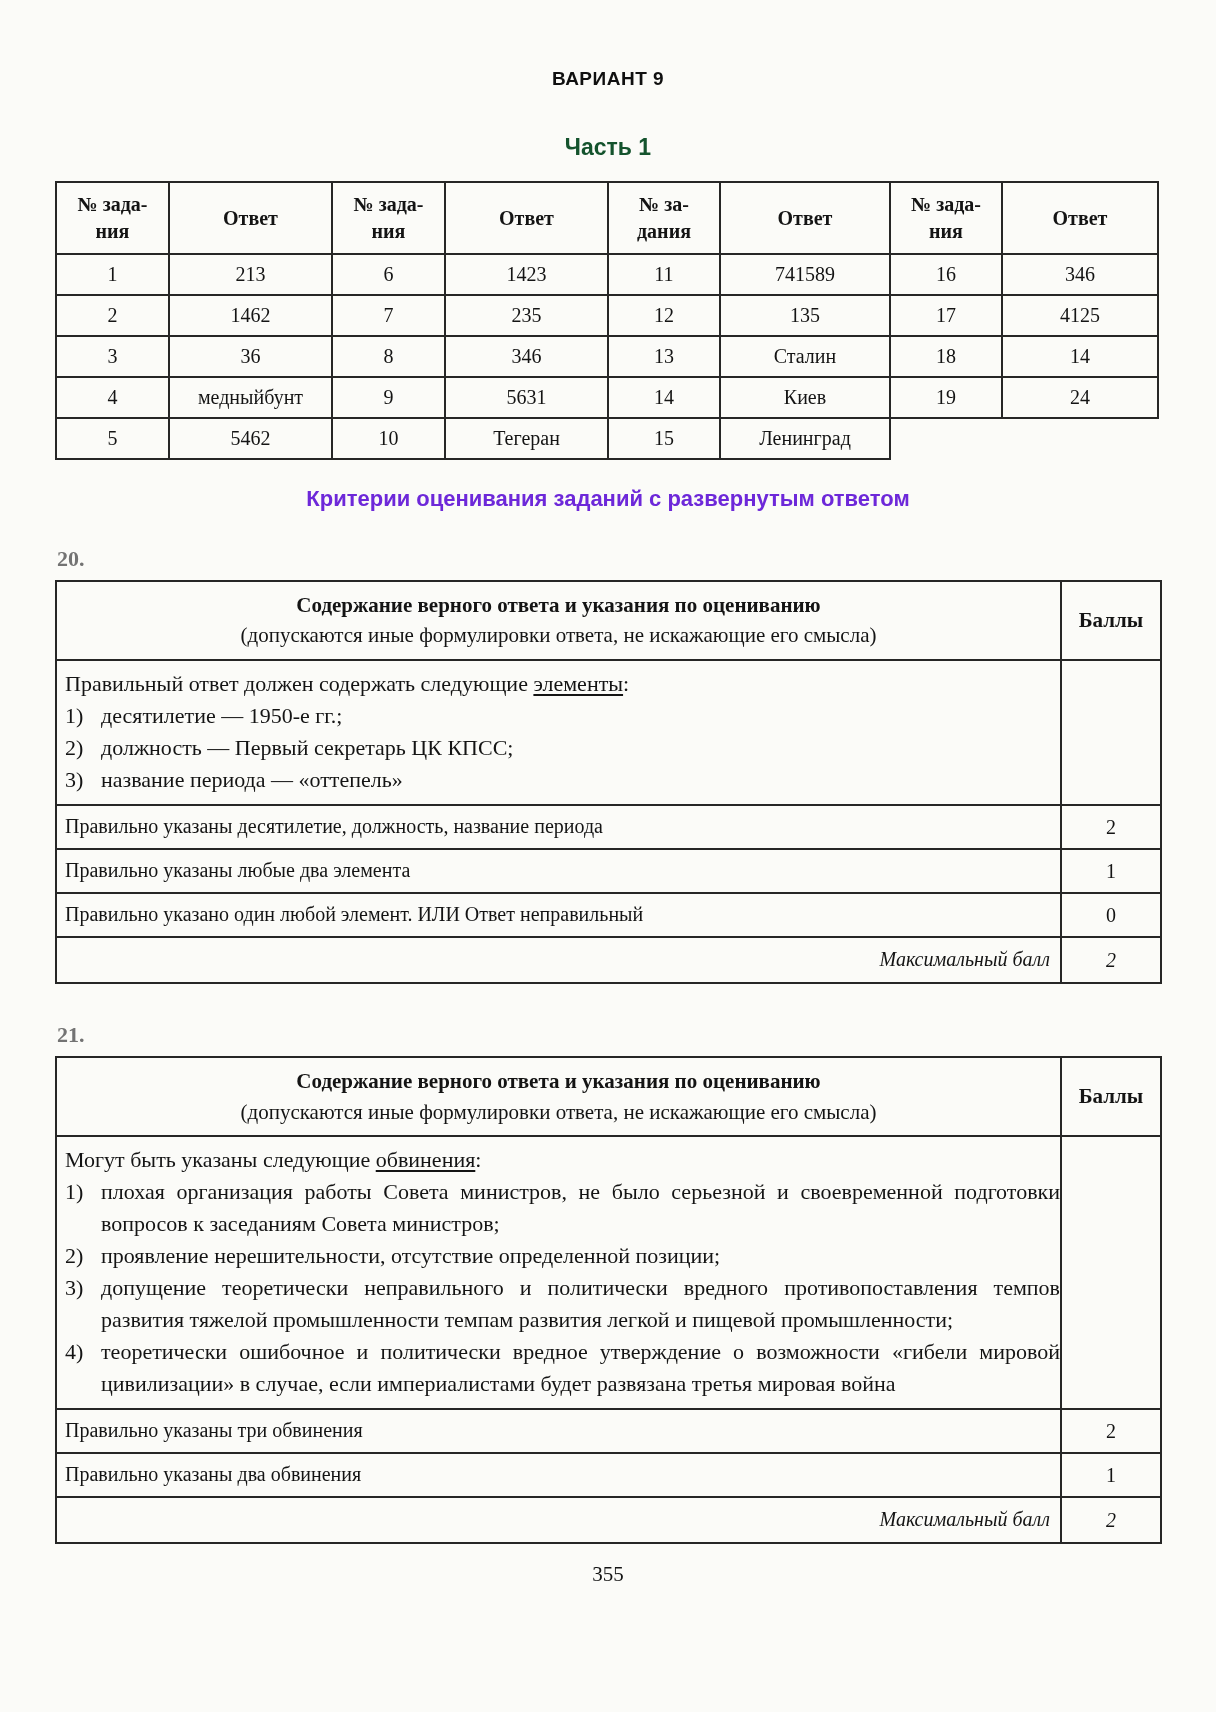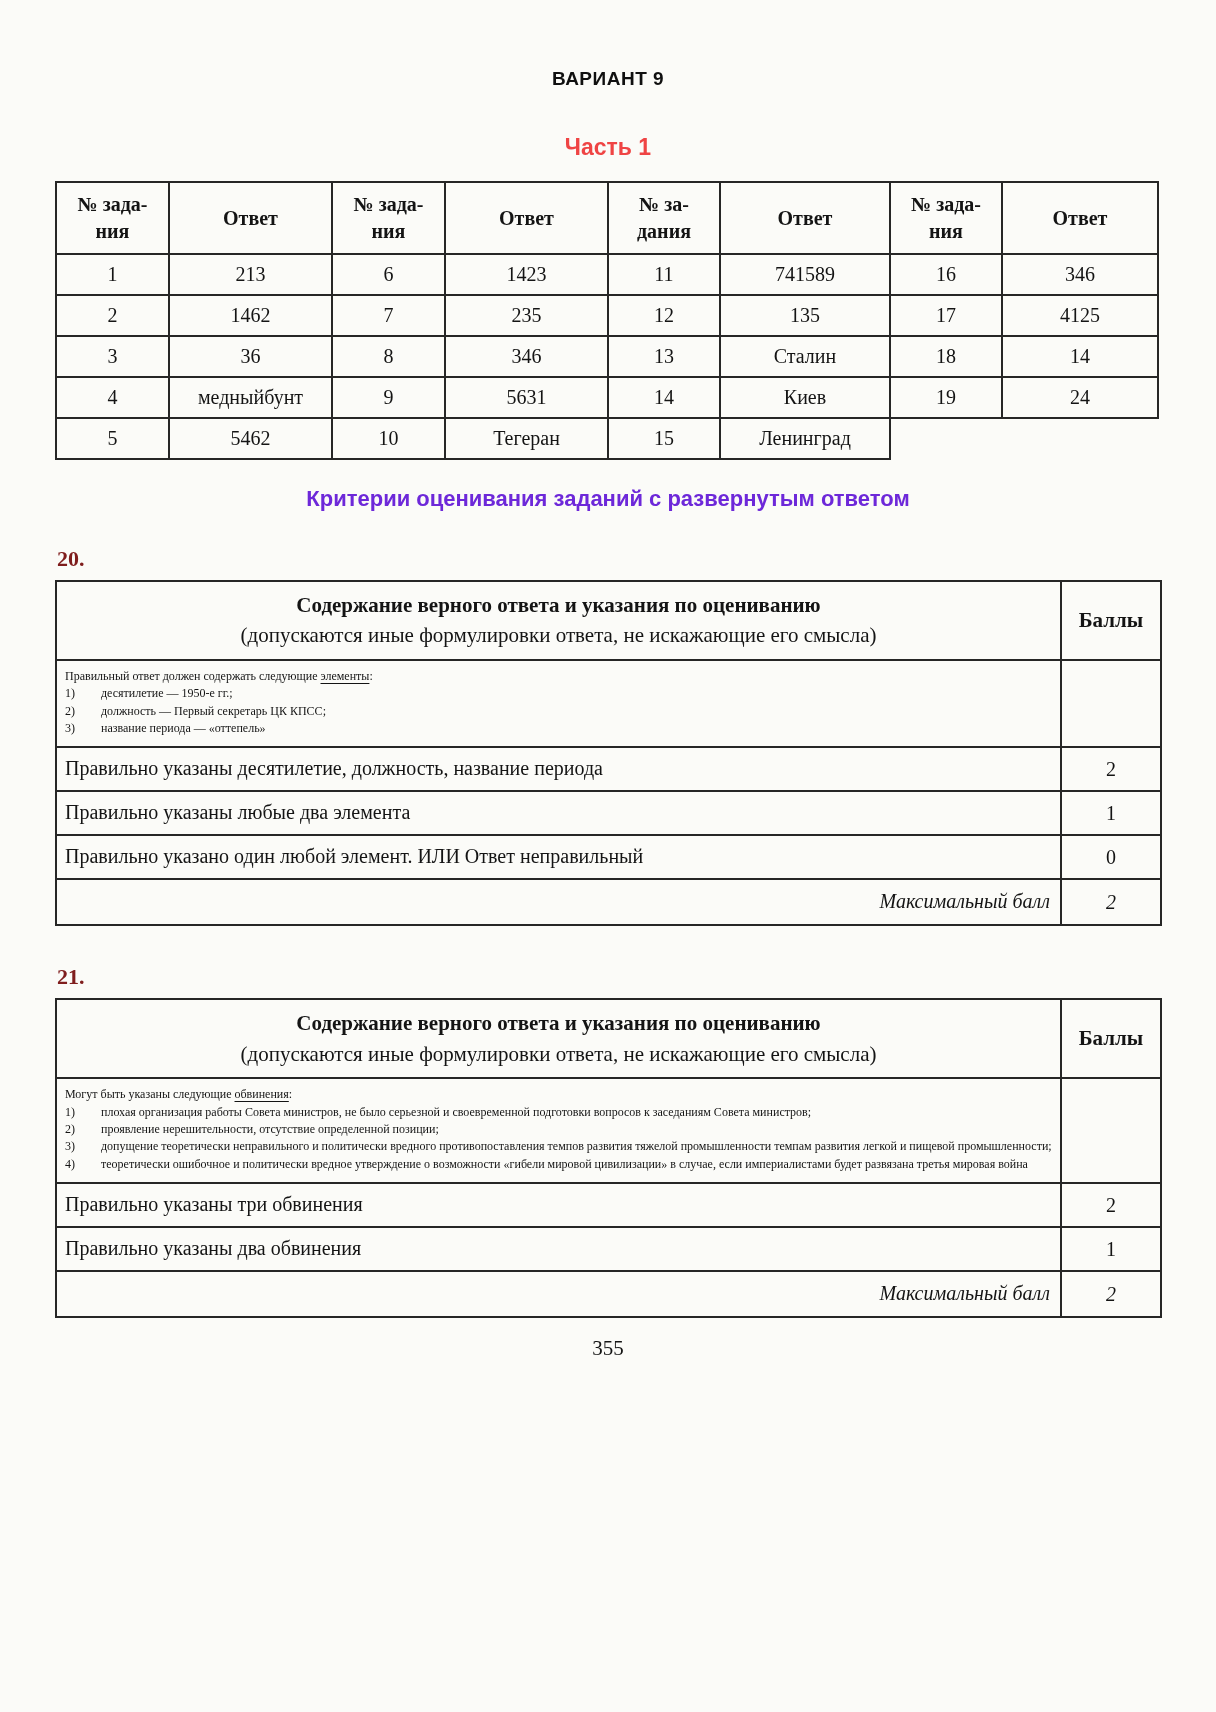--- a/index.html
+++ b/index.html
@@ -15,30 +15,30 @@
 
   
   .variant-title{
     margin:68px 0 0 0;text-align:center;
     font-family:"Liberation Sans","DejaVu Sans",sans-serif;
     font-weight:bold;font-size:19px;letter-spacing:.5px;color:#101010;
   }
   .part-heading{
     margin:44px 0 0 0;text-align:center;
     font-family:"Liberation Sans","DejaVu Sans",sans-serif;
-    font-weight:bold;font-size:23px;color:#ef4444;
+    font-weight:bold;font-size:23px;color:#14532d;
   }
   .criteria-subheading{
     margin:26px 0 0 0;text-align:center;
     font-family:"Liberation Sans","DejaVu Sans",sans-serif;
     font-weight:bold;font-size:22px;color:#6d28d9;
   }
   .task-label{
     margin:34px 0 8px 2px;
-    font-weight:bold;font-size:22px;color:#7f1d1d;
+    font-weight:bold;font-size:22px;color:#737373;
   }
 
   
   table.answers{
     border-collapse:collapse;table-layout:fixed;
     margin-top:20px;
   }
   table.answers th, table.answers td{
     border:2px solid #262626;
     text-align:center;vertical-align:middle;
@@ -54,21 +54,21 @@
   table.crit{
     border-collapse:collapse;table-layout:fixed;width:1105px;
   }
   table.crit th, table.crit td{
     border:2px solid #262626;vertical-align:middle;
   }
   .crit-head{padding:8px 16px;}
   .head-main{font-weight:bold;font-size:21px;text-align:center;line-height:1.45;}
   .head-sub{font-weight:normal;font-size:21px;text-align:center;line-height:1.45;}
   .score-head{font-weight:bold;font-size:21px;text-align:center;}
-  td.body-cell{padding:7px 0 9px 8px;font-size:12px;line-height:1.45;vertical-align:top;}
+  td.body-cell{padding:7px 0 9px 8px;font-size:22px;line-height:1.45;vertical-align:top;}
   .intro{text-align:left;}
   .u{text-decoration:underline;text-underline-offset:3px;}
   .item{padding-left:36px;text-indent:-36px;text-align:justify;}
   .item .num{display:inline-block;width:36px;text-indent:0;}
   td.crit-text{font-size:20px;padding:5px 10px 7px 8px;height:30px;}
   td.score{text-align:center;font-size:20px;}
   tr.max-row td.max-label{
     text-align:right;font-style:italic;font-size:20px;padding:6px 10px 8px 8px;height:30px;margin-top:11px;
   }
   tr.max-row td.score{font-style:italic;}

